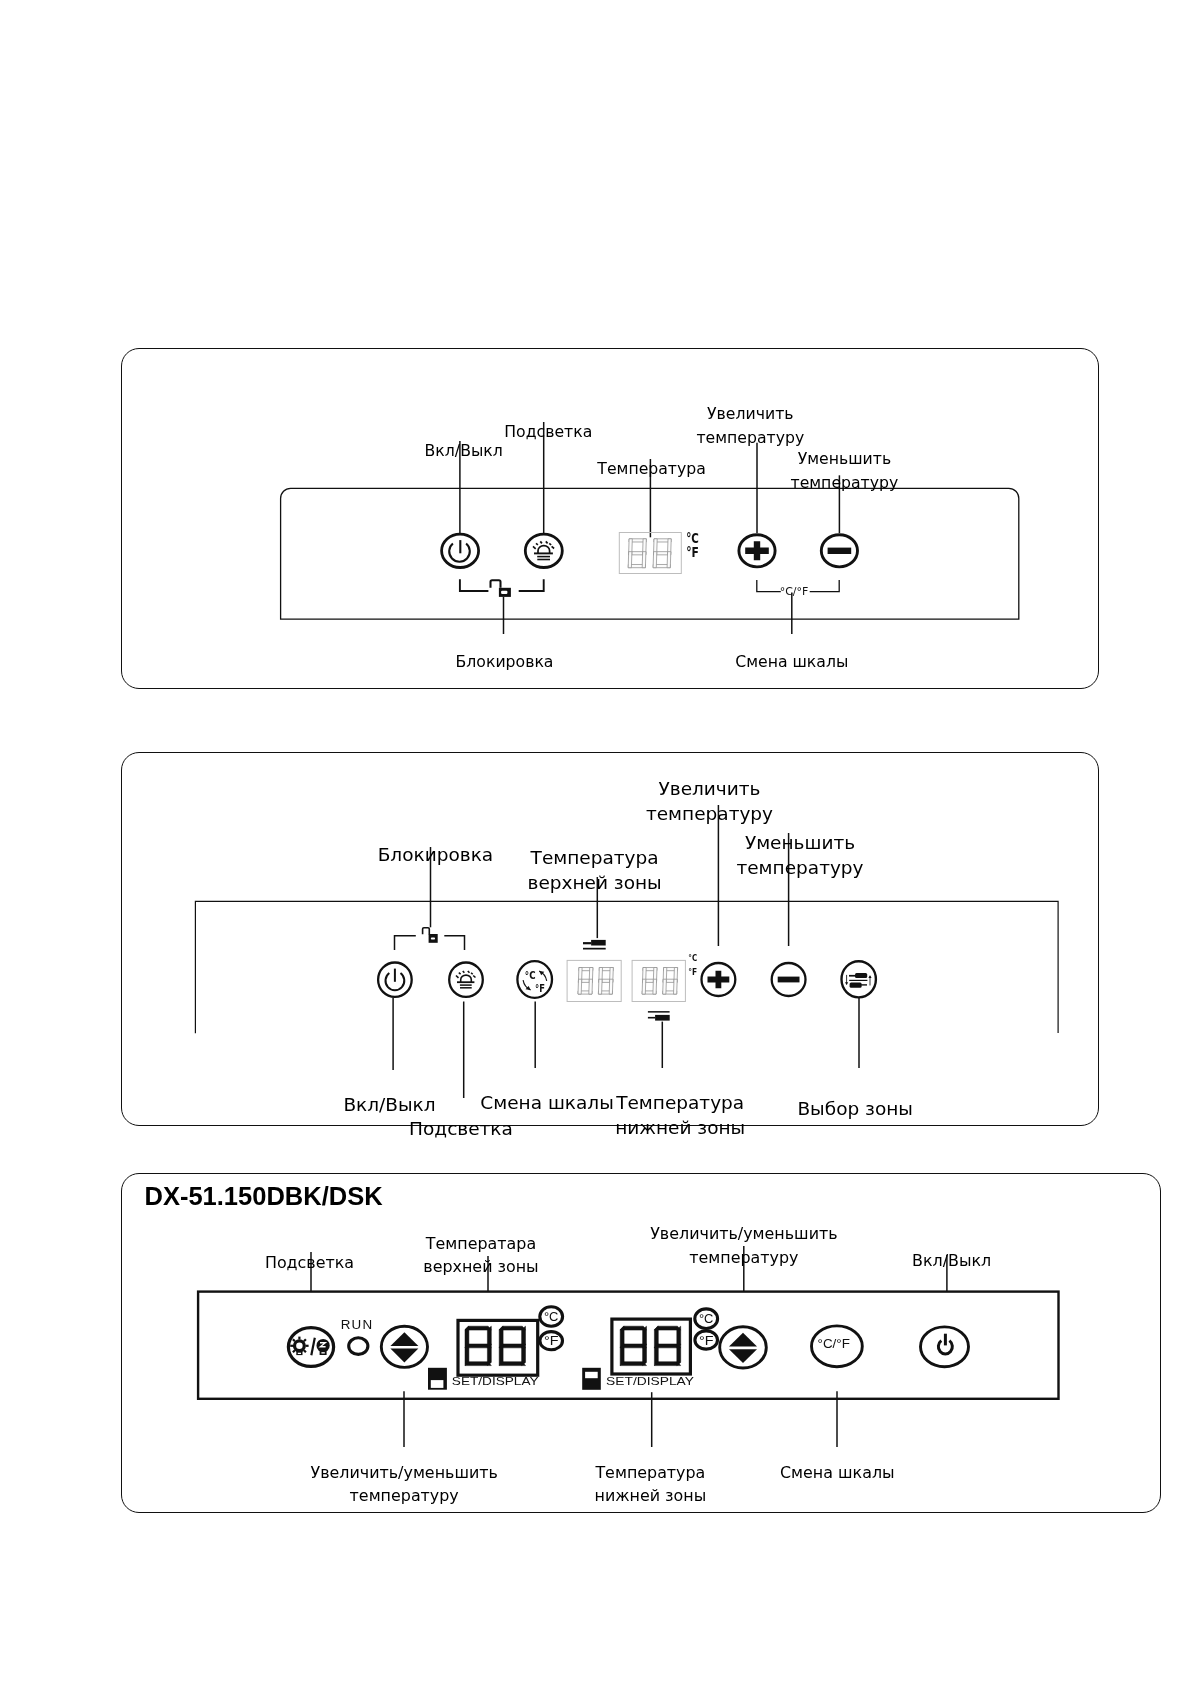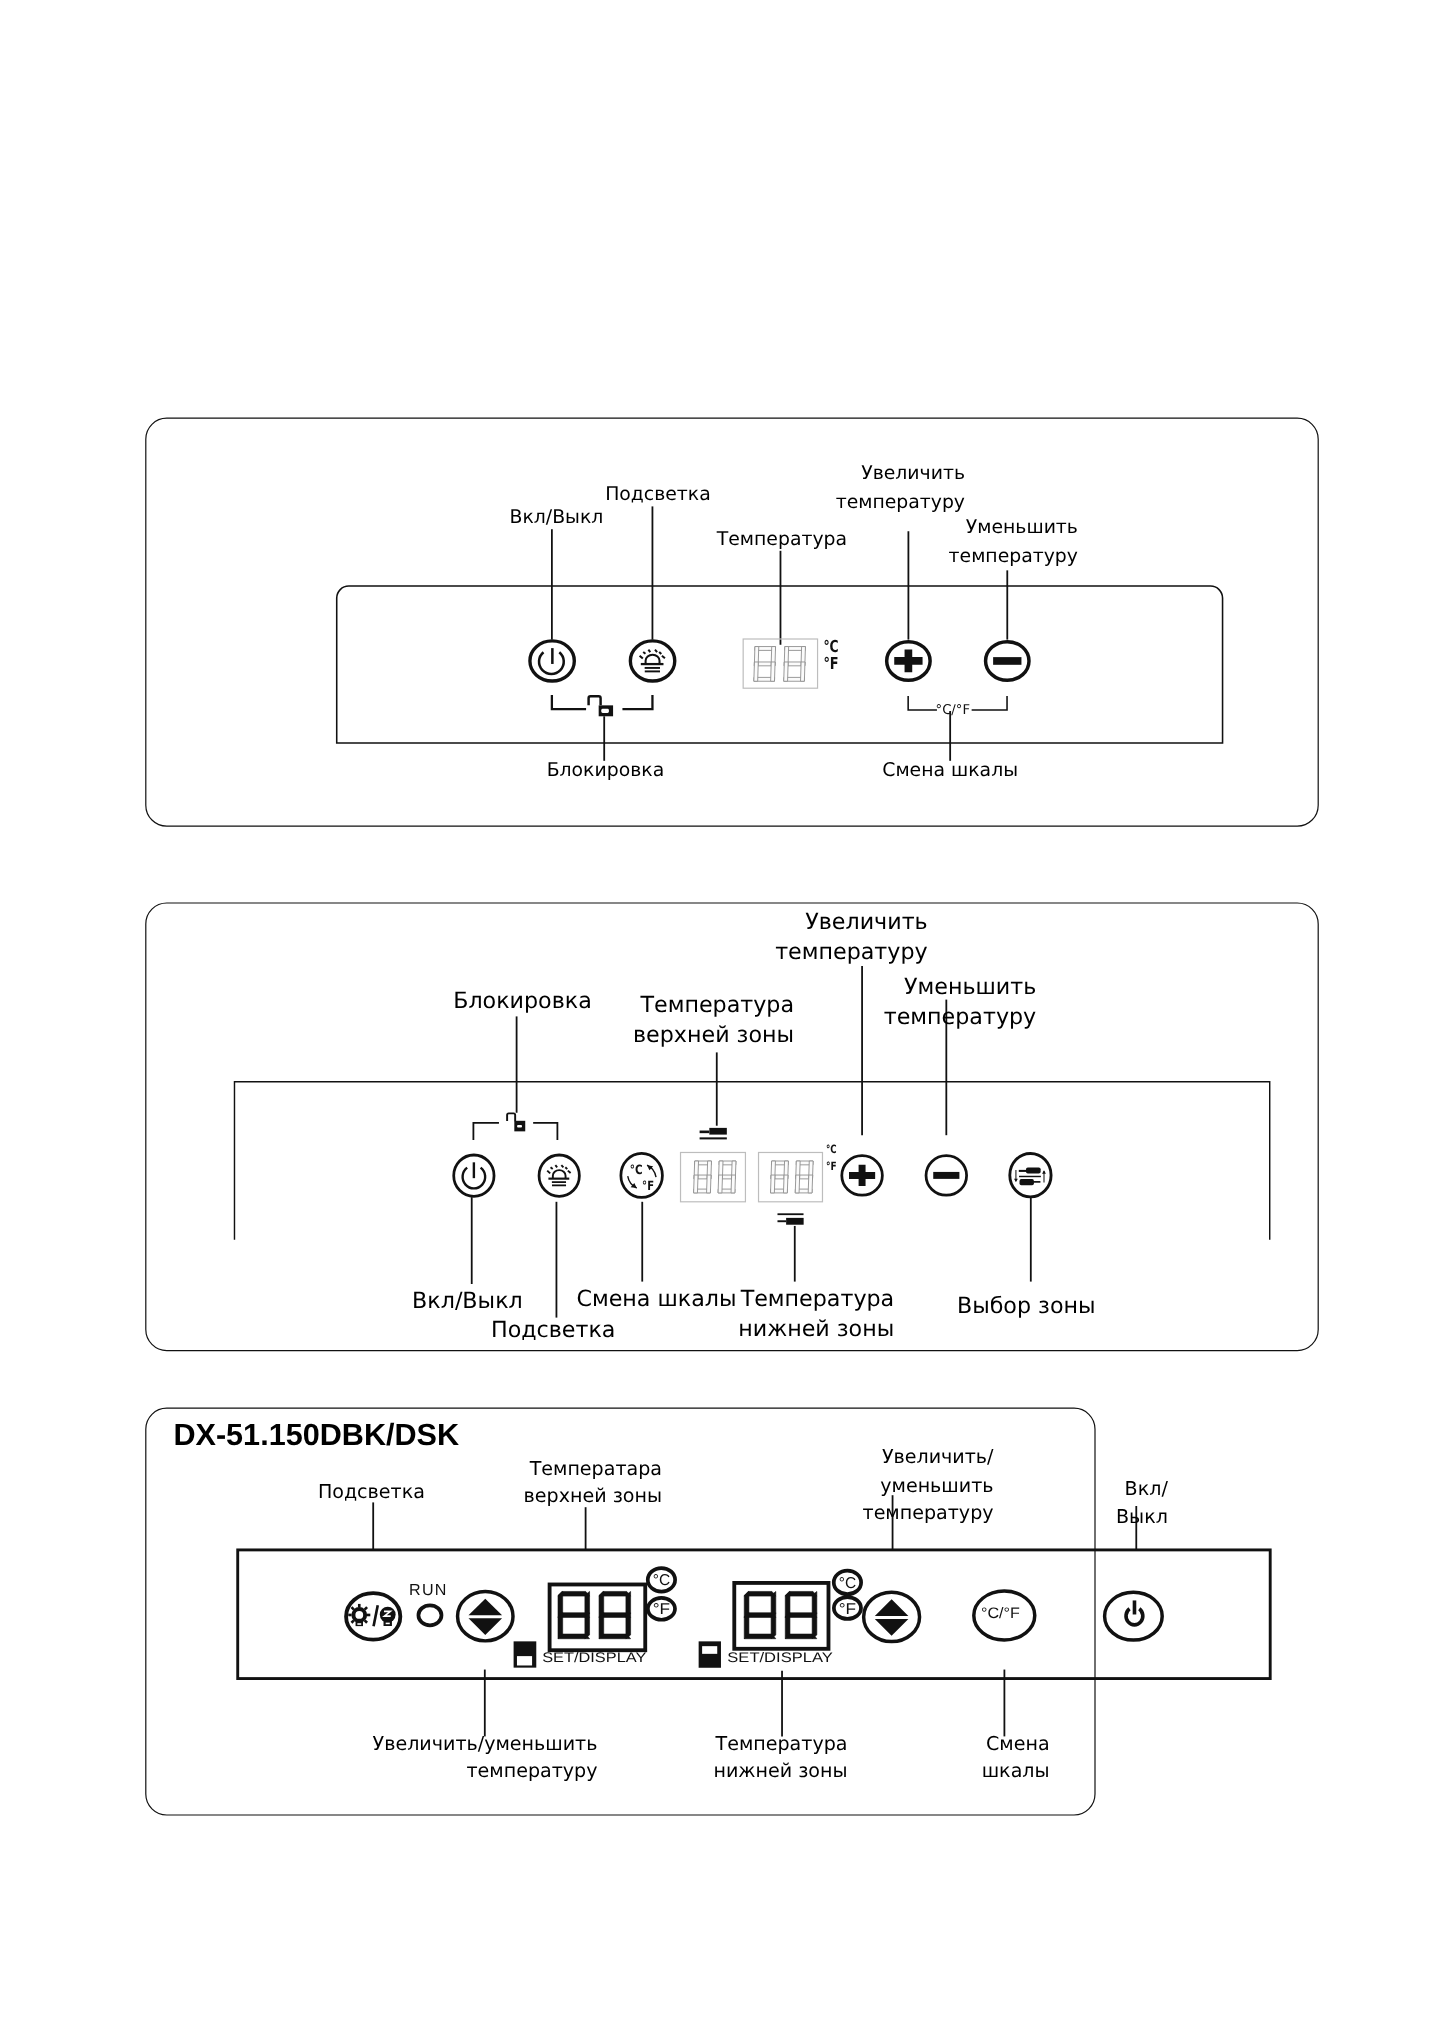--- a/index.html
+++ b/index.html
@@ -1,20 +1,20 @@
 <!DOCTYPE html>
 <html><head>
 <meta charset="utf-8">
 <style>
   html,body{margin:0;padding:0;background:#ffffff;}
   body{width:1191px;height:1684px;position:relative;overflow:hidden;
        font-family:"DejaVu Sans",sans-serif;color:#000;}
   .panel{position:absolute;border:1.6px solid #111;border-radius:18px;box-sizing:border-box;}
-  .lbl{position:absolute;font-size:15.7px;line-height:24px;white-space:pre-line;text-align:right;
-       transform:translateX(-50%);}
+  .lbl{position:absolute;font-size:15.7px;line-height:24px;white-space:pre-line;text-align:center;
+       transform:translateX(-50%);margin-top:20px;}
   #p2 .lbl{font-size:18.5px;line-height:25px;}
   #p3 .lbl{font-size:15.9px;line-height:23.2px;}
   svg{display:block;overflow:visible;}
   .abs{position:absolute;}
 </style>
 </head>
 <body>
 
 <div class="panel" id="p1" style="left:121px;top:348px;width:978px;height:341px;">
 
@@ -297,21 +297,21 @@
 температуру</div>
 
   <div class="lbl" style="left:267.5px;top:318.8px;">Вкл/Выкл</div>
   <div class="lbl" style="left:339px;top:342.9px;">Подсветка</div>
   <div class="lbl" style="left:425.1px;top:317.4px;">Смена шкалы</div>
   <div class="lbl" style="left:558.2px;top:317.4px;">Температура
 нижней зоны</div>
   <div class="lbl" style="left:733.2px;top:323px;">Выбор зоны</div>
 </div>
 
-<div class="panel" id="p3" style="left:121px;top:1173px;width:792px;height:340px;">
+<div class="panel" id="p3" style="left:121px;top:1173px;width:1040px;height:340px;">
 
   <div class="title" style="position:absolute;left:22.5px;top:7.3px;font-family:'Liberation Sans',sans-serif;
               font-size:25.5px;font-weight:bold;line-height:30px;white-space:nowrap;">DX-51.150DBK/DSK</div>
 
   <svg class="abs" style="left:0;top:0;" width="978" height="340" viewBox="0 0 978 340">
 
     <rect x="76.1" y="117.6" width="860.4" height="107.2" fill="none" stroke="#111" stroke-width="2.4"></rect>
 
     <g stroke="#111" stroke-width="1.5" fill="none" stroke-linecap="butt">
 
@@ -449,21 +449,21 @@
     </g>
 
     <g transform="translate(822.5,172.8)">
       <ellipse cx="0" cy="0" rx="24" ry="19.9" fill="none" stroke="#111" stroke-width="2.9"></ellipse>
       <path d="M-3.2 -6.2 A 7.0 7.4 0 1 0 4.9 -6.2" fill="none" stroke="#111" stroke-width="3.0" stroke-linecap="butt"></path>
       <line x1="0.9" y1="-13.1" x2="0.9" y2="-1.4" stroke="#111" stroke-width="3.0" stroke-linecap="butt"></line>
     </g>
   </svg>
 
   <div class="lbl" style="left:187.5px;top:56.9px;">Подсветка</div>
-  <div class="lbl" style="left:372px;top:37.5px;">Температара
+  <div class="lbl" style="left:359px;top:37.5px;">Температара
 верхней зоны</div>
   <div class="lbl" style="left:621.9px;top:28.3px;">Увеличить/уменьшить
 температуру</div>
   <div class="lbl" style="left:829.6px;top:54.7px;">Вкл/Выкл</div>
 
   <div class="lbl" style="left:282.2px;top:266.8px;">Увеличить/уменьшить
 температуру</div>
   <div class="lbl" style="left:528.4px;top:266.8px;">Температура
 нижней зоны</div>
   <div class="lbl" style="left:715.3px;top:266.8px;">Смена шкалы</div>

